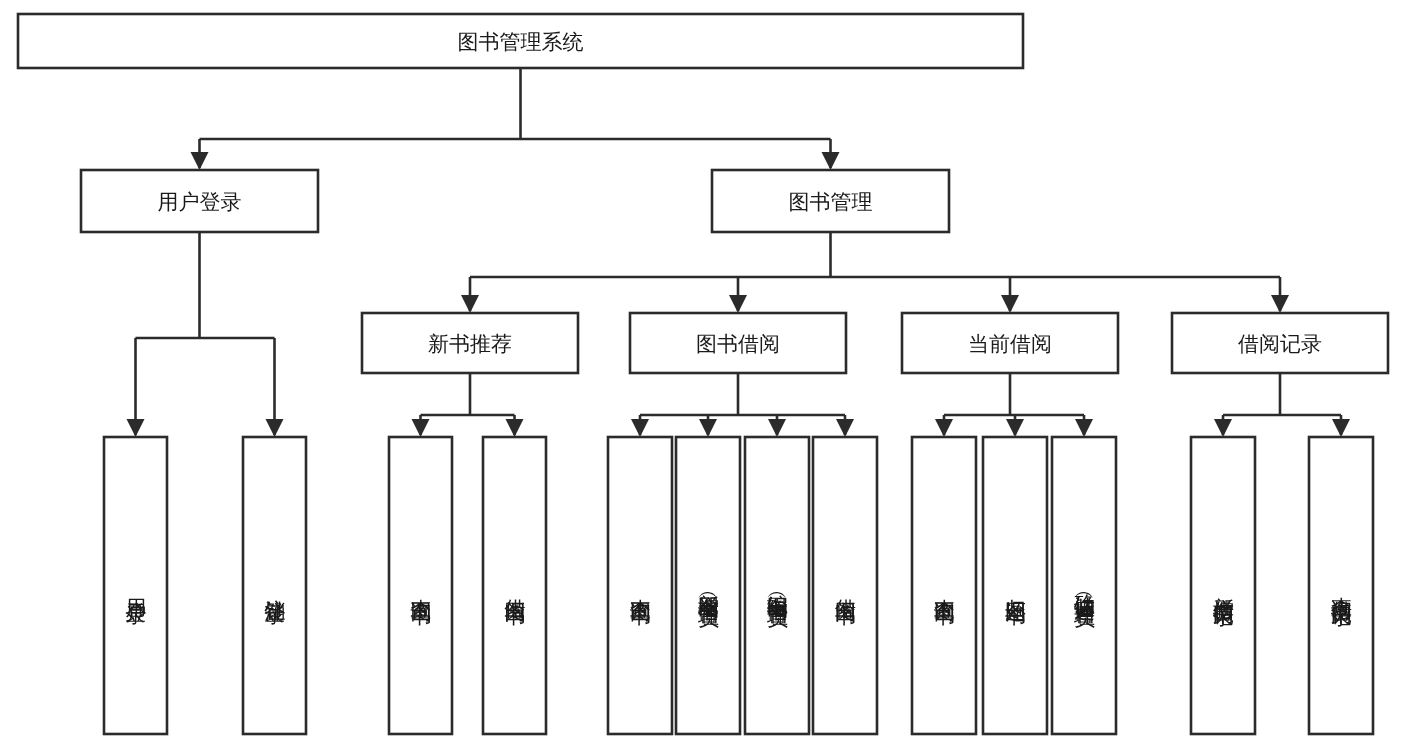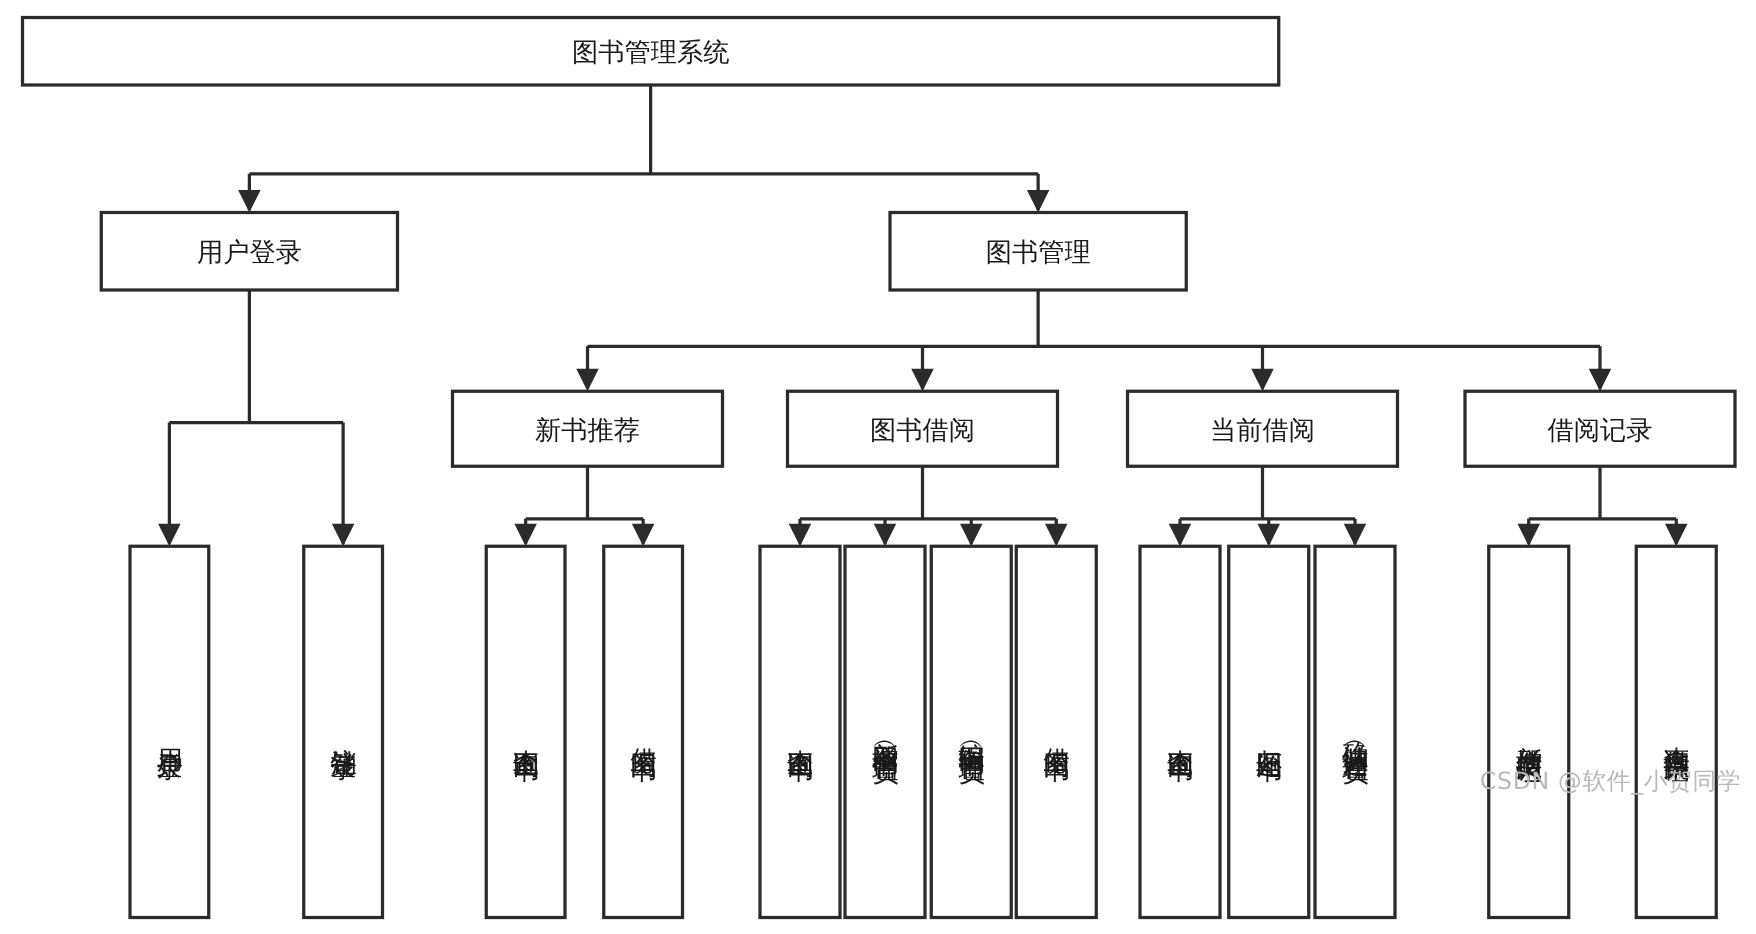--- a/index.html
+++ b/index.html
@@ -216,14 +216,13 @@
       <div class="node-label-v" style="left: 676px; top: 437px; width: 64px; height: 297px;">新增图书（管理员）</div>
       <div class="node-label-v" style="left: 745px; top: 437px; width: 64px; height: 297px;">编辑图书（管理员）</div>
       <div class="node-label-v" style="left: 813px; top: 437px; width: 64px; height: 297px;">借阅图书</div>
       <div class="node-label-v" style="left: 912px; top: 437px; width: 64px; height: 297px;">查询图书</div>
       <div class="node-label-v" style="left: 983px; top: 437px; width: 64px; height: 297px;">归还图书</div>
       <div class="node-label-v" style="left: 1052px; top: 437px; width: 64px; height: 297px;">确认归还（管理员）</div>
       <div class="node-label-v" style="left: 1191px; top: 437px; width: 64px; height: 297px;">新增借阅记录</div>
       <div class="node-label-v" style="left: 1309px; top: 437px; width: 64px; height: 297px;">查询借阅记录</div>
     </div>
 
-  <div class="watermark">CSDN @软件_小贺同学</div>
 </div>
 
 </body></html>

